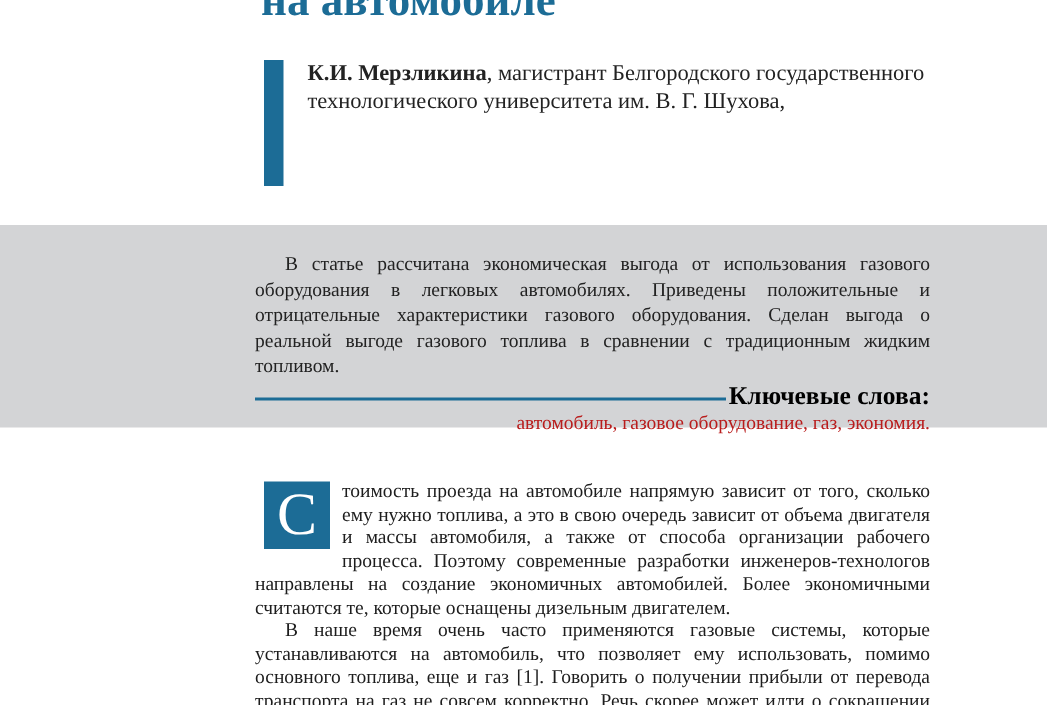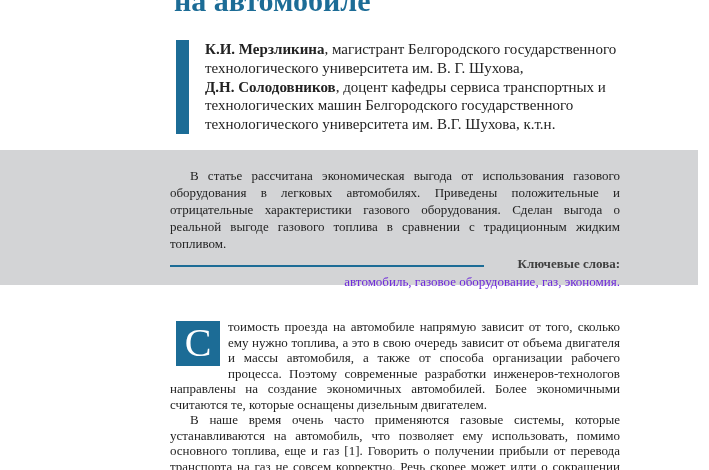--- a/index.html
+++ b/index.html
@@ -75,29 +75,29 @@
     margin-top: 5px;
   }
   .kw-rule {
     width: 314px;
     height: 0;
     border-bottom: 2px solid #1c6c96;
     margin-bottom: 4px;
   }
   .kw-label {
     font-weight: 700;
-    color: #404040;
-    font-size: 13px;
+    color: #000000;
+    font-size: 17px;
     line-height: 14px;
   }
   .kw-text {
     margin: 3px 0 0 0;
     text-align: right;
     font-size: 13px;
-    color: #6d28d9;
+    color: #b91c1c;
   }
 
   
   .article-body {
     position: absolute;
     top: 319px;
     left: 170px;
     width: 450px;
   }
   .para {
@@ -124,21 +124,20 @@
 <body>
 
 <div class="page">
 
   <h1 class="title">на автомобиле</h1>
 
   <div class="authors">
     <div class="author-bar"></div>
     <div class="author-text">
       <p><b>К.И. Мерзликина</b><span>, магистрант Белгородского государственного технологического университета им. В. Г. Шухова,</span></p>
-      <p><b>Д.Н. Солодовников</b><span>, доцент кафедры сервиса транспортных и технологических машин Белгородского государственного технологического университета им. В.Г. Шухова, к.т.н.</span></p>
     </div>
   </div>
 
   <div class="abstract-band">
     <div class="abstract-inner">
       <p class="abstract-text">В статье рассчитана экономическая выгода от использования газового оборудования в легковых автомобилях. Приведены положительные и отрицательные характеристики газового оборудования. Сделан выгода о реальной выгоде газового топлива в сравнении с традиционным жидким топливом.</p>
       <div class="kw-row">
         <div class="kw-rule"></div>
         <span class="kw-label">Ключевые слова:</span>
       </div>

